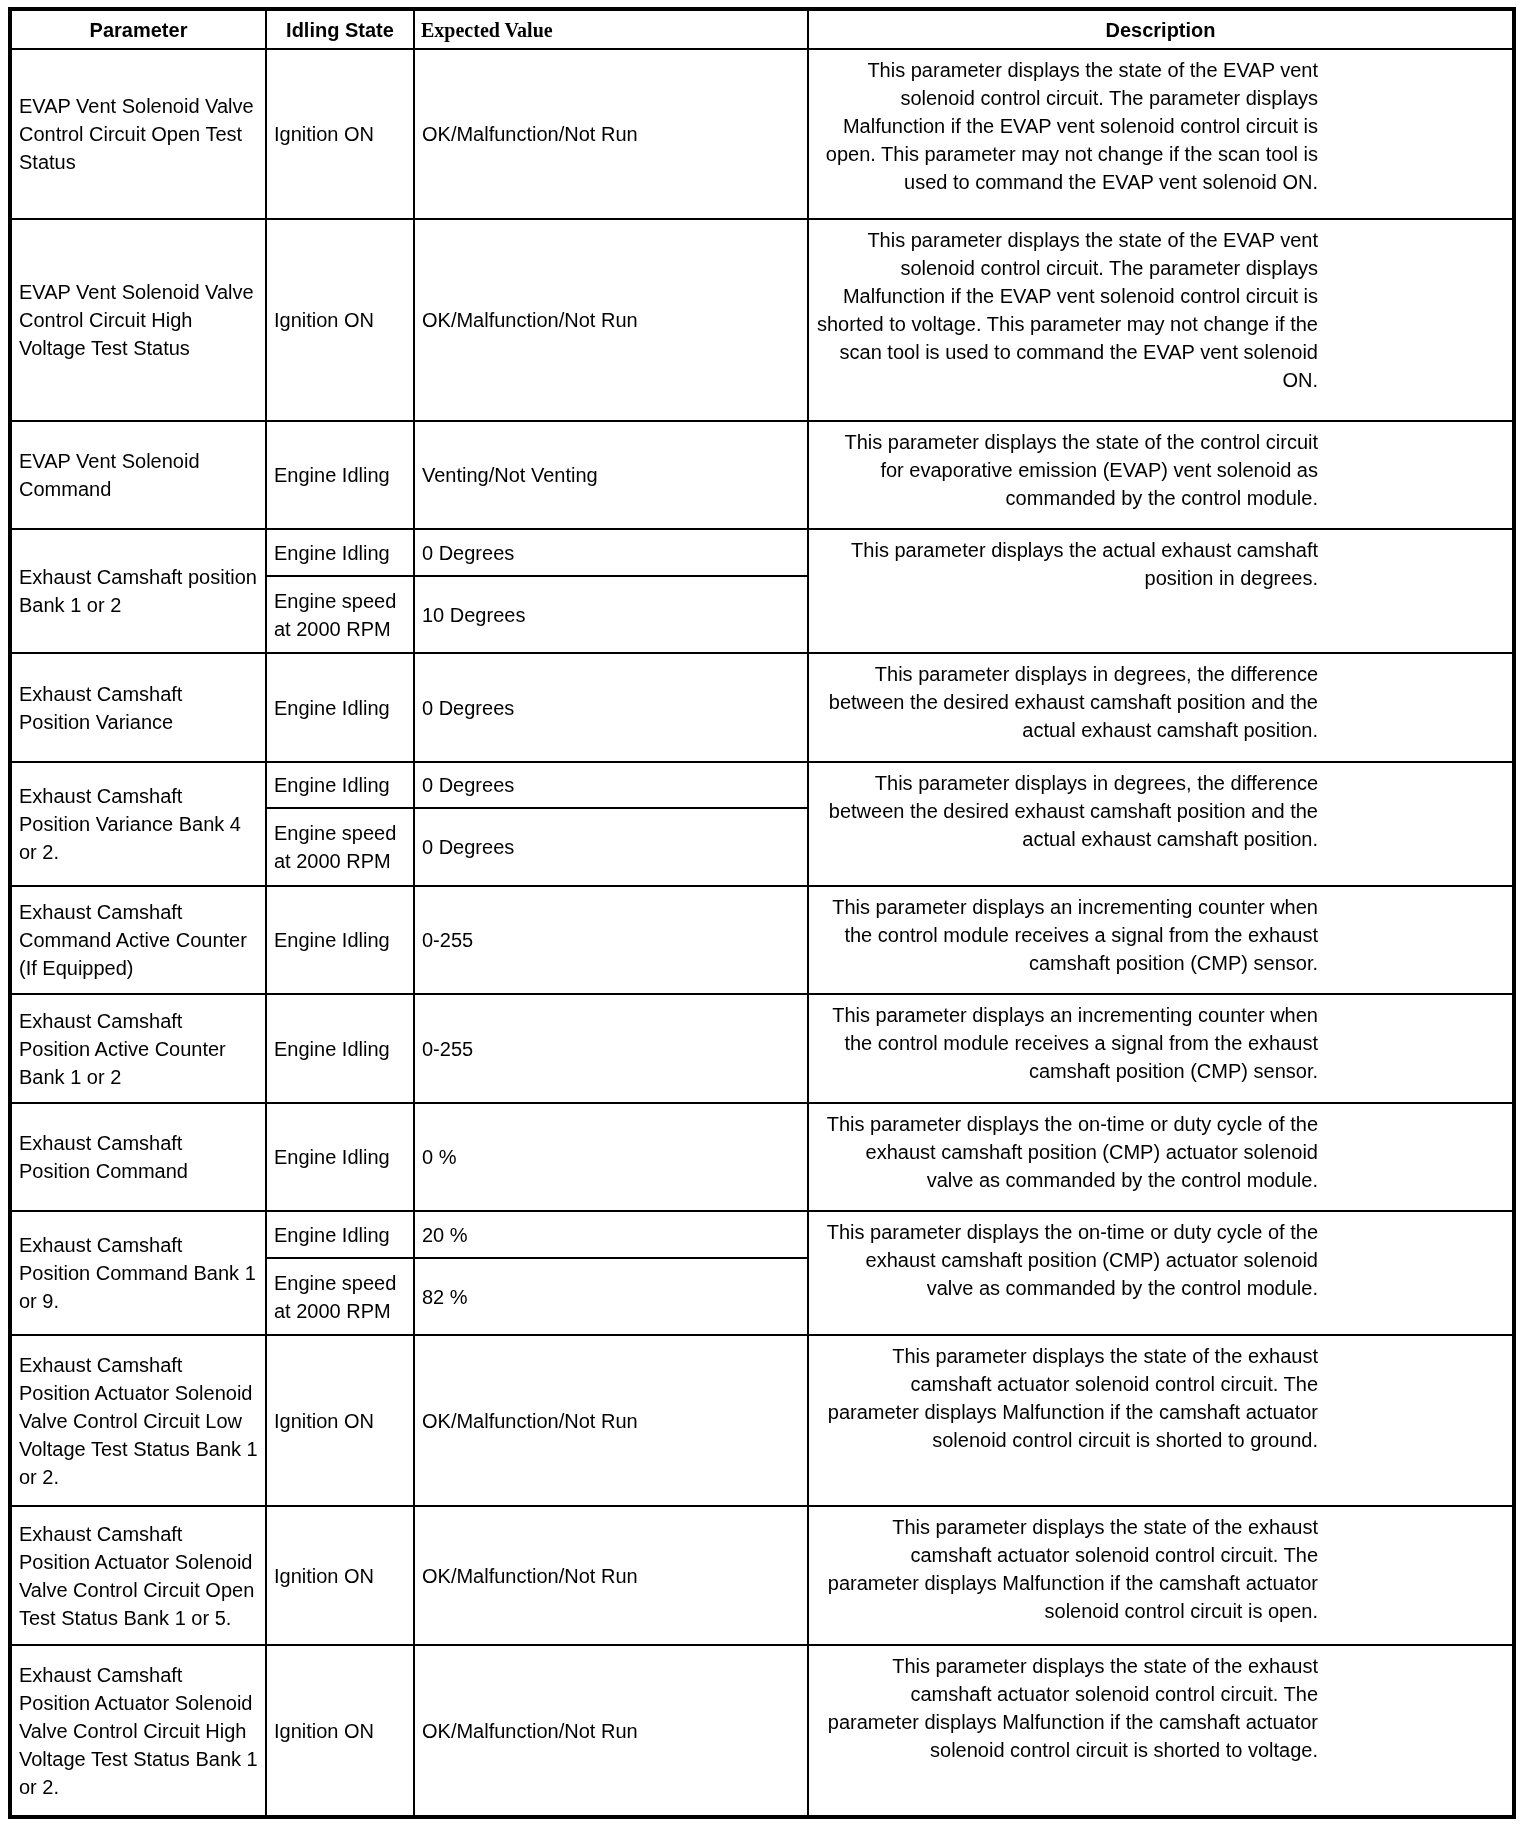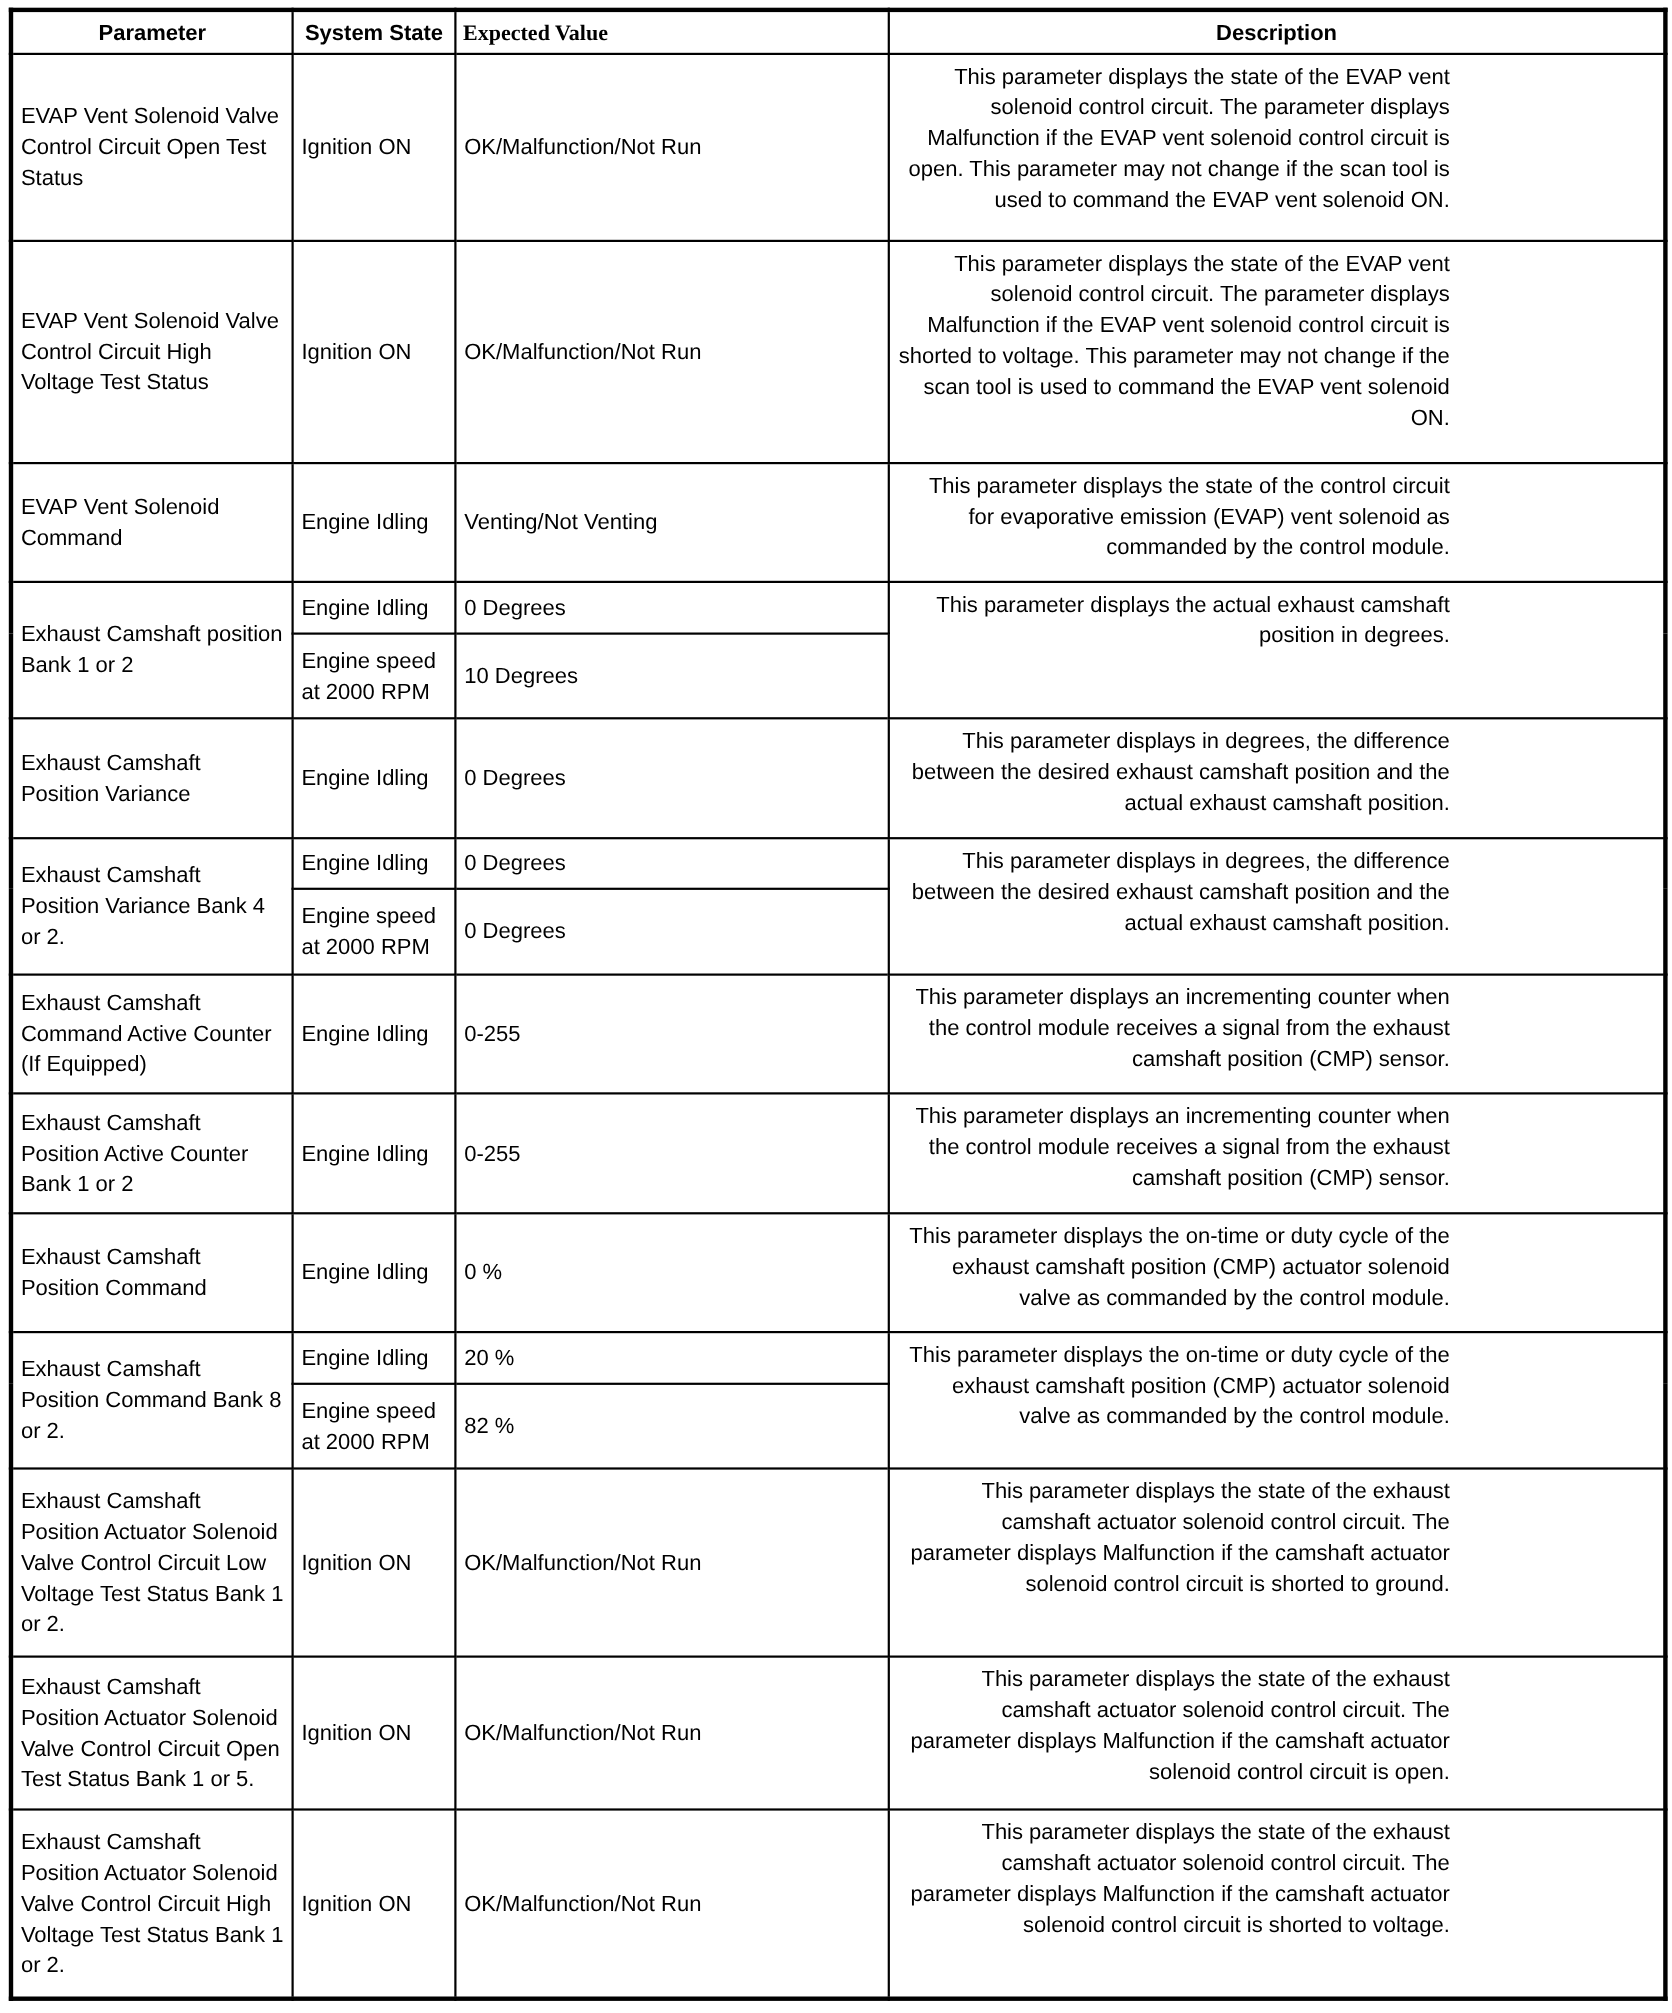--- a/index.html
+++ b/index.html
@@ -52,21 +52,21 @@
   <table class="param-table">
     <colgroup>
       <col class="c1">
         <col class="c2">
         <col class="c3">
         <col class="c4">
     </colgroup>
     <thead>
       <tr>
         <th>Parameter</th>
-        <th>System State</th>
+        <th>Idling State</th>
         <th class="left">Expected Value</th>
         <th>Description</th>
       </tr>
     </thead>
     <tbody>
 
       <tr>
         <td class="param">EVAP Vent Solenoid Valve Control Circuit Open Test Status</td>
         <td class="state">Ignition ON</td>
         <td class="value">OK/Malfunction/Not Run</td>
@@ -149,21 +149,21 @@
       <tr>
         <td class="param">Exhaust Camshaft Position Command</td>
         <td class="state">Engine Idling</td>
         <td class="value">0 %</td>
         <td class="desc">
             <div class="desc-txt">This parameter displays the on-time or duty cycle of the exhaust camshaft position (CMP) actuator solenoid valve as commanded by the control module.</div>
           </td>
       </tr>
 
       <tr>
-        <td class="param" rowspan="2">Exhaust Camshaft Position Command Bank 8 or 2.</td>
+        <td class="param" rowspan="2">Exhaust Camshaft Position Command Bank 1 or 9.</td>
         <td class="state">Engine Idling</td>
         <td class="value">20 %</td>
         <td class="desc" rowspan="2">
             <div class="desc-txt">This parameter displays the on-time or duty cycle of the exhaust camshaft position (CMP) actuator solenoid valve as commanded by the control module.</div>
           </td>
       </tr>
       <tr>
         <td class="state">Engine speed at 2000 RPM</td>
         <td class="value">82 %</td>
       </tr>

